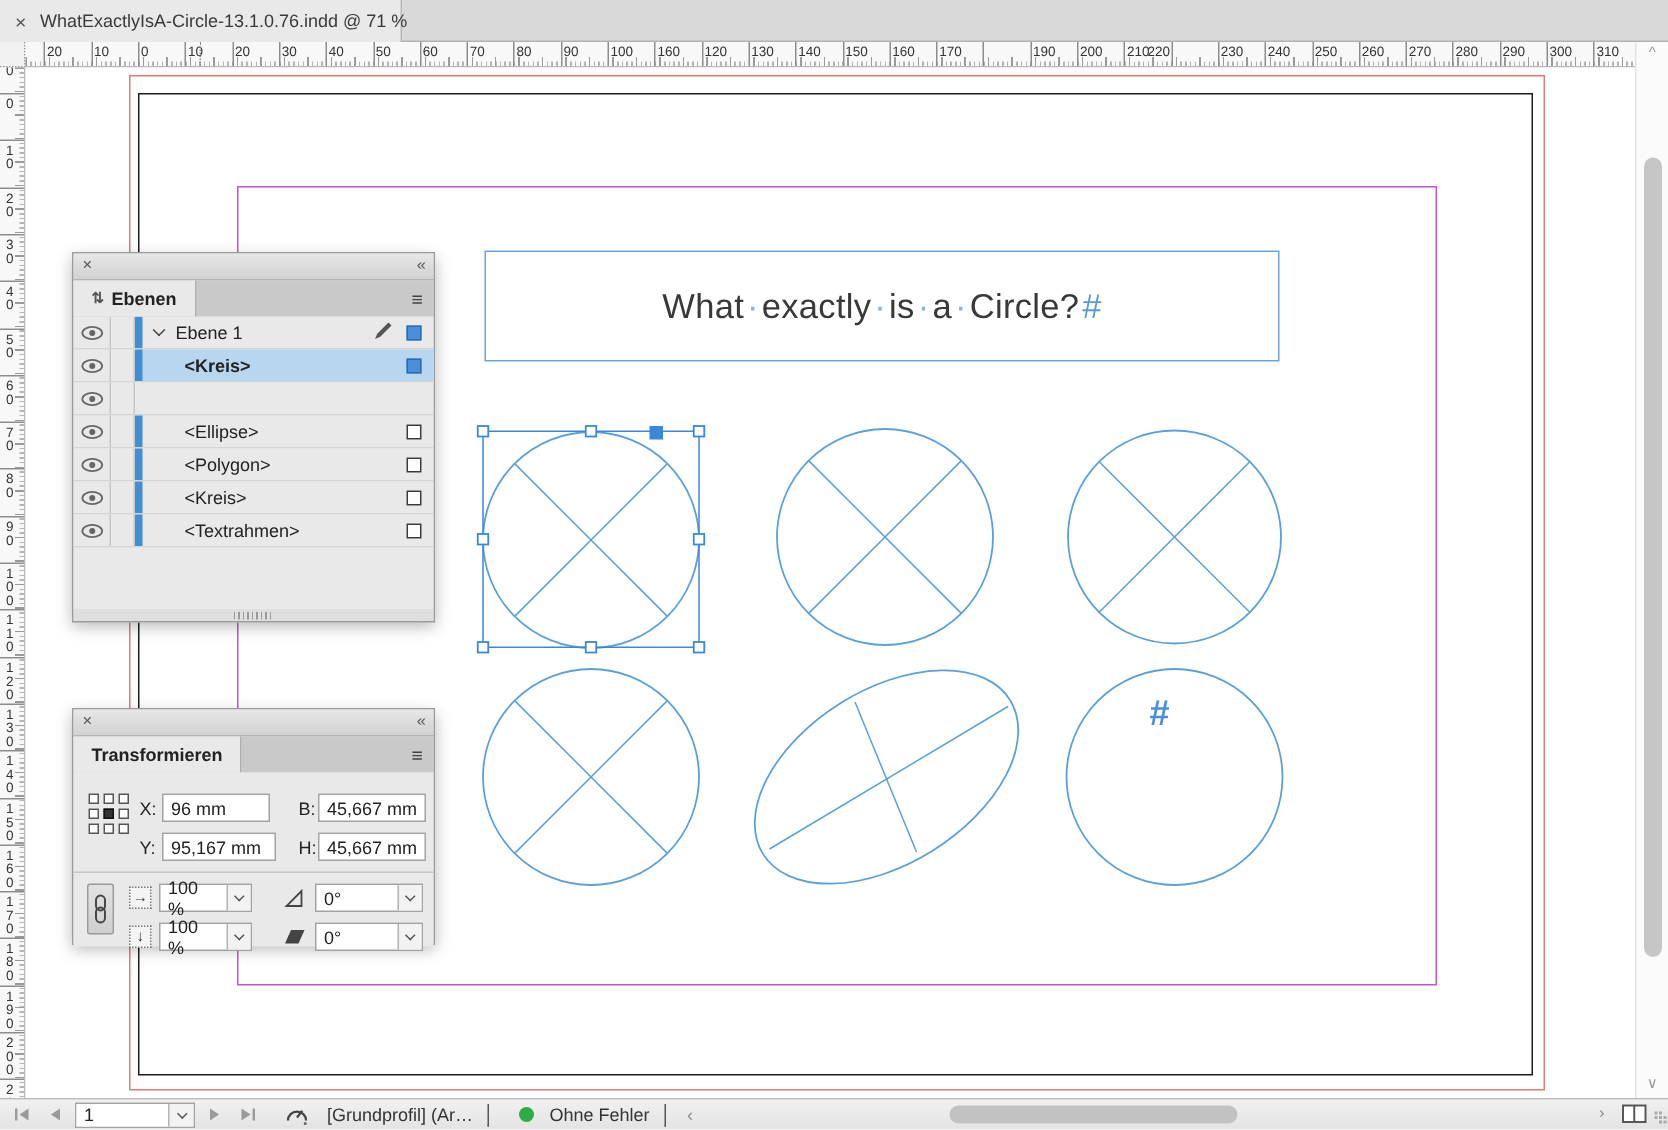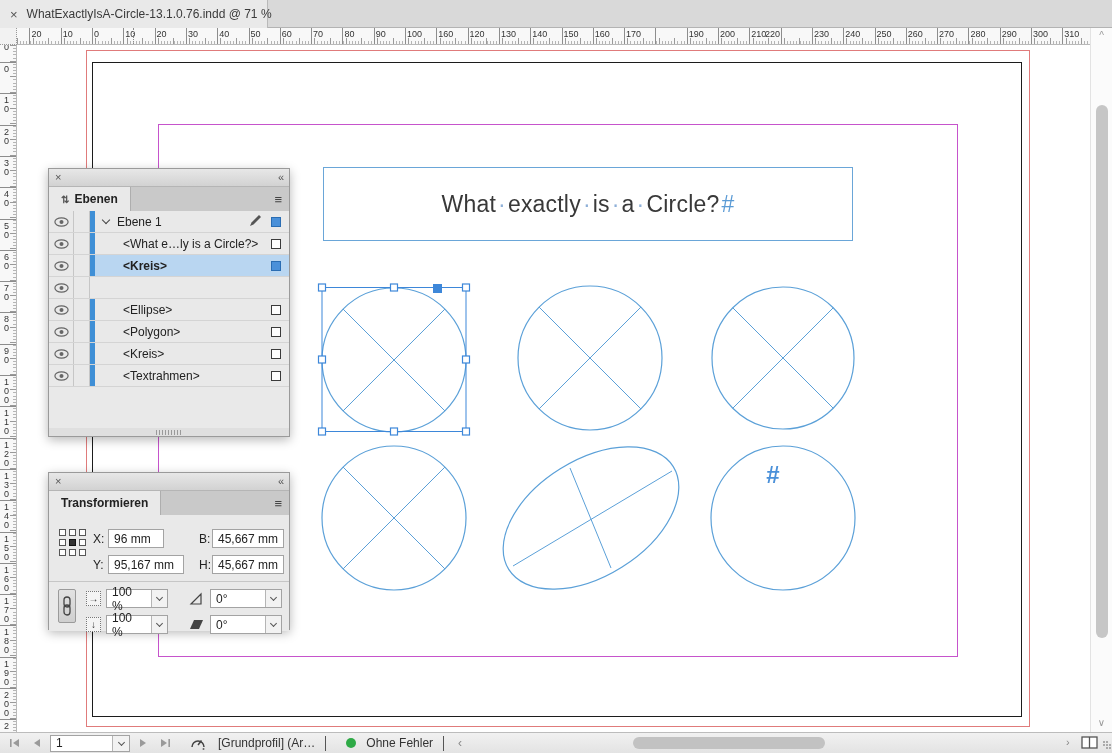--- a/index.html
+++ b/index.html
@@ -348,36 +348,20 @@
           </div>
         </div>
         <div class="lrow">
           <div class="eyec">
             <svg width="15" height="10">
               <ellipse cx="7.5" cy="5" rx="6.6" ry="4.1" fill="none" stroke="#666" stroke-width="1.2"></ellipse>
               <circle cx="7.5" cy="5" r="2" fill="#666"></circle>
             </svg>
           </div>
           <div class="lockc"></div>
-          <div class="rowrt">
-            <div class="cbar"></div>
-            <div class="lmain child">
-              <span class="lname">&lt;What e…ly is a Circle?&gt;</span>
-              <span class="sq"></span>
-            </div>
-          </div>
-        </div>
-        <div class="lrow">
-          <div class="eyec">
-            <svg width="15" height="10">
-              <ellipse cx="7.5" cy="5" rx="6.6" ry="4.1" fill="none" stroke="#666" stroke-width="1.2"></ellipse>
-              <circle cx="7.5" cy="5" r="2" fill="#666"></circle>
-            </svg>
-          </div>
-          <div class="lockc"></div>
           <div class="rowrt sel">
             <div class="cbar"></div>
             <div class="lmain child">
               <span class="lname">&lt;Kreis&gt;</span>
               <span class="sq fill"></span>
             </div>
           </div>
         </div>
         <div class="lrow">
           <div class="eyec">
@@ -476,21 +460,21 @@
           <span class="refsq"></span>
           <span class="refsq"></span>
           <span class="refsq"></span>
           <span class="refsq on"></span>
           <span class="refsq"></span>
           <span class="refsq"></span>
           <span class="refsq"></span>
           <span class="refsq"></span>
         </div>
       <span class="tlbl" style="left:44px; top:17px;">X:</span>
-      <input class="tinput" style="left: 59px; top: 14px; width: 56px;" value="96 mm">
+      <input class="tinput" style="left: 59px; top: 14px; width: 72px;" value="96 mm">
       <span class="tlbl" style="left:150px; top:17px;">B:</span>
       <input class="tinput" style="left: 163px; top: 14px; width: 72px;" value="45,667 mm">
       <span class="tlbl" style="left:44px; top:43px;">Y:</span>
       <input class="tinput" style="left: 59px; top: 40px; width: 76px;" value="95,167 mm">
       <span class="tlbl" style="left:150px; top:43px;">H:</span>
       <input class="tinput" style="left: 163px; top: 40px; width: 72px;" value="45,667 mm">
       <div class="tdivider" style="top:66px;"></div>
       <div class="chainbtn" style="left:9px; top:74px;">
         <svg width="14" height="24">
           <rect x="4" y="3" width="6" height="10" rx="3" fill="none" stroke="#444" stroke-width="1.3"></rect>

